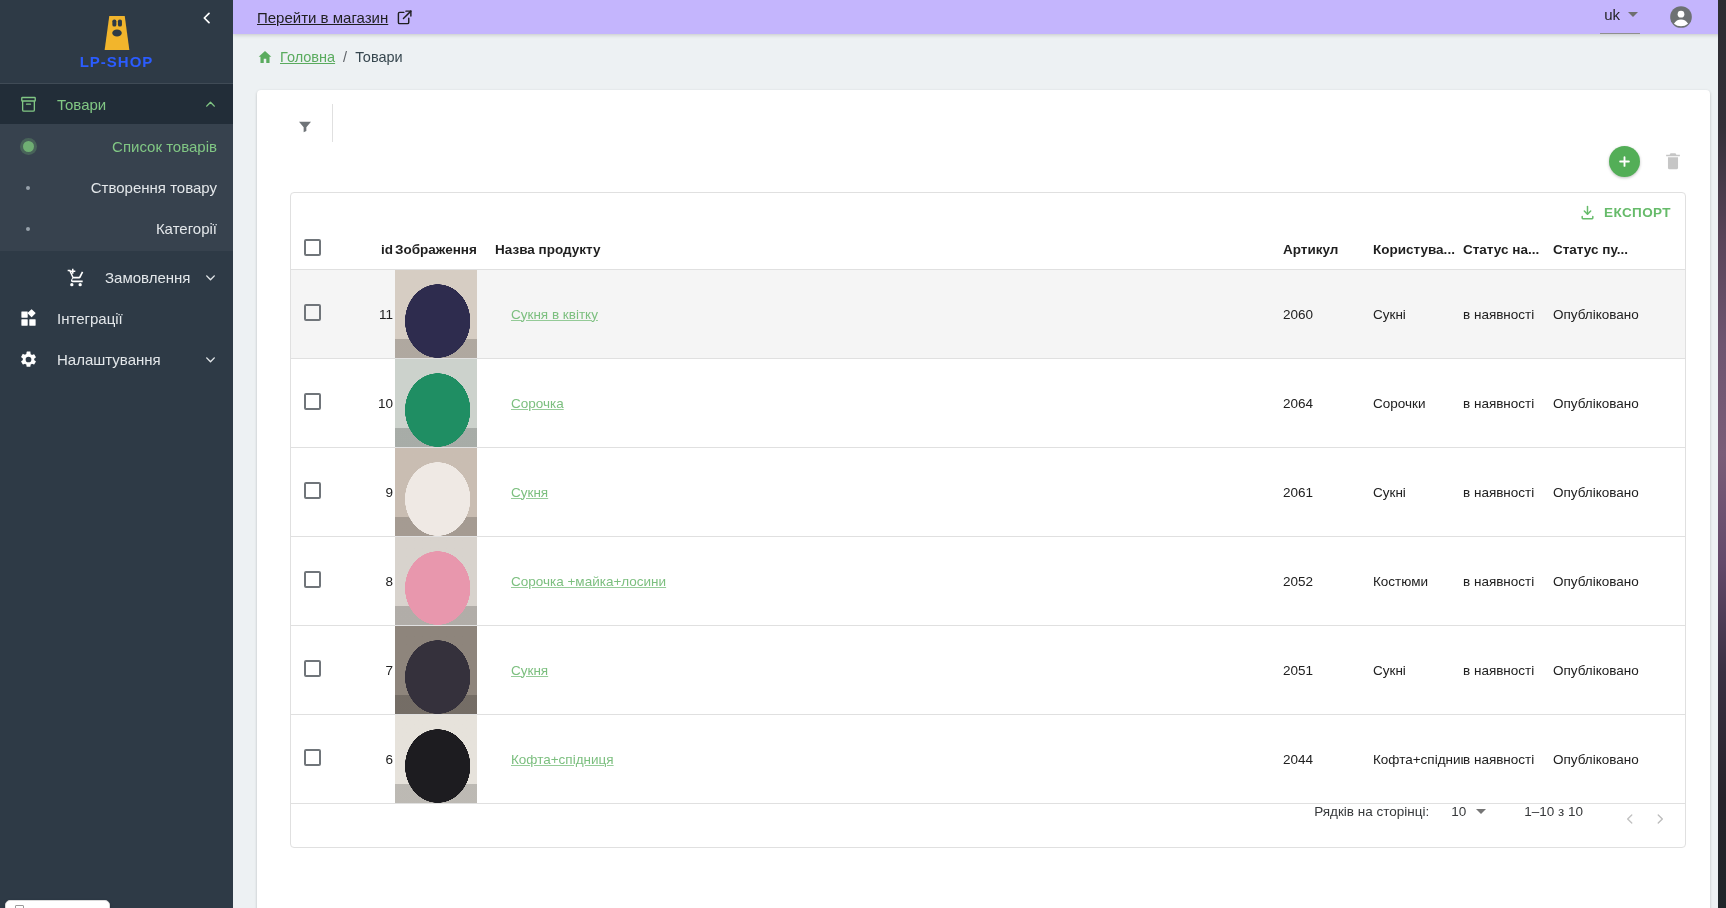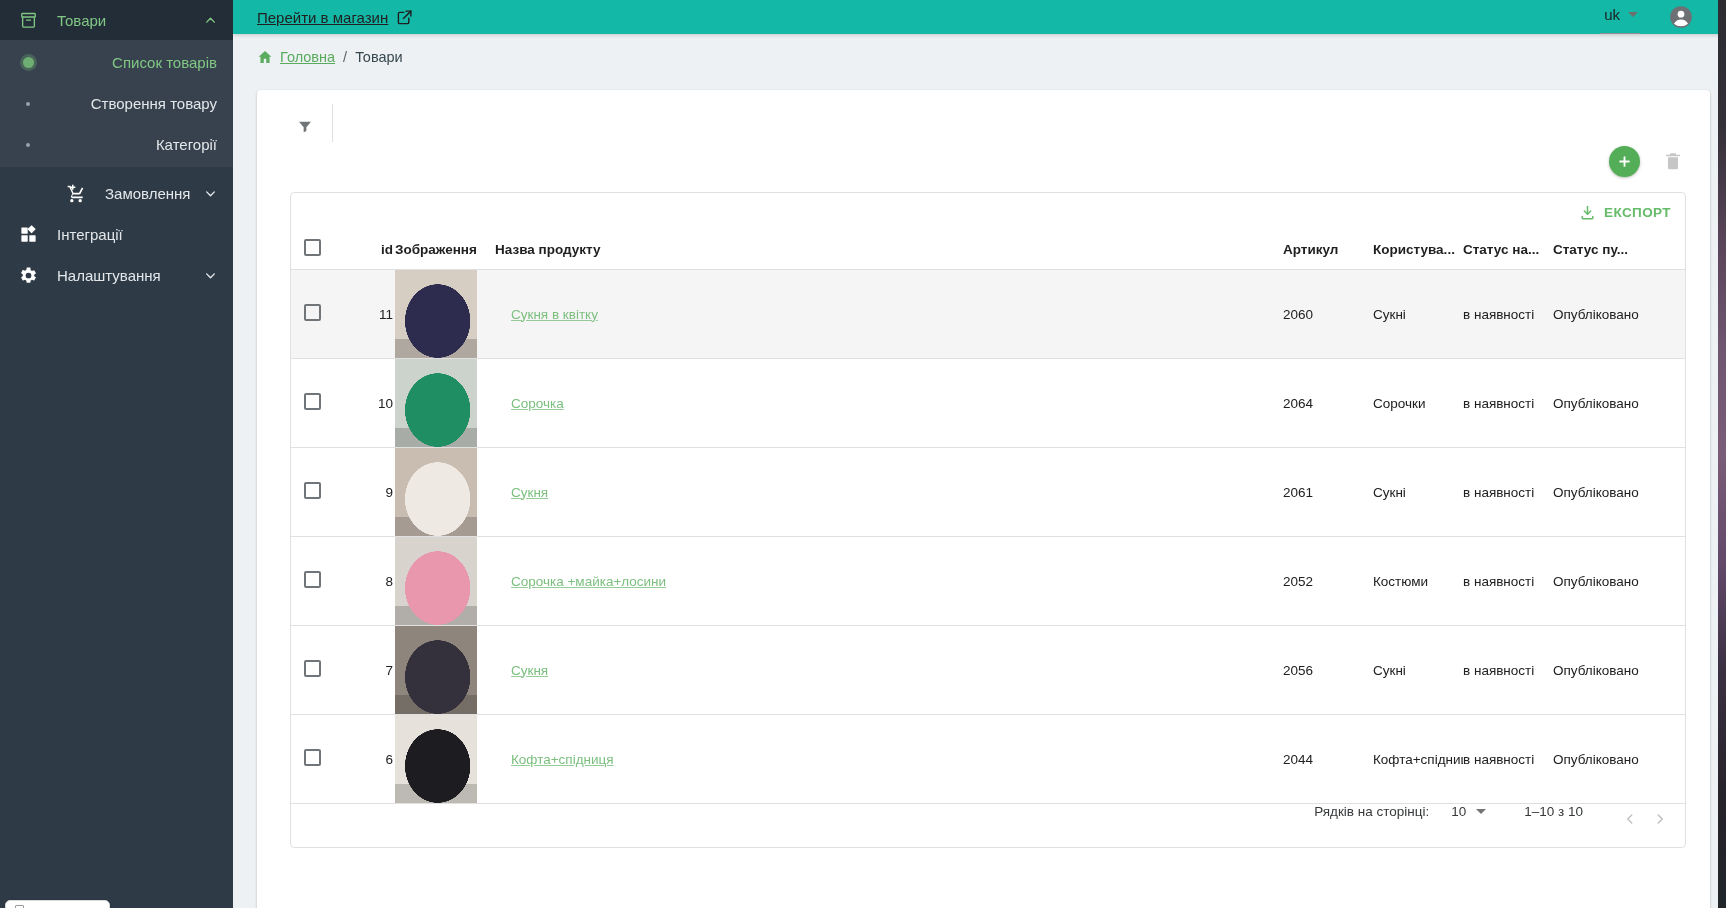--- a/index.html
+++ b/index.html
@@ -22,21 +22,21 @@
   .mi-parent-products { background:#222d38; color:#81c784; height:40px; }
   .submenu { background:#37424e; padding:2px 0; }
   .submenu-item { height:41px; display:flex; align-items:center; padding:0 16px; cursor:pointer; color:#e3e7ea;justify-content:space-between; }
   .submenu-item .bullet-wrap { width:24px; display:flex; justify-content:center; margin-right:17px; }
   .dot { width:4px; height:4px; border-radius:50%; background:#97a1aa; }
   .dot-active { width:11px; height:11px; border-radius:50%; background:#6fae73; box-shadow:0 0 0 3px rgba(111,174,115,.30); }
   .submenu-item.active { color:#81c784; }
 
   
   .main { flex:1; display:flex; flex-direction:column; min-width:0; }
-  .topbar { height:48px; background:#14b8a6; box-shadow:0 1px 4px rgba(0,0,0,.18);
+  .topbar { height:48px; background:#c4b5fd; box-shadow:0 1px 4px rgba(0,0,0,.18);
             display:flex; align-items:center; padding:0 32px 0 24px; position:relative; z-index:2; }
   .shop-link { display:inline-flex; align-items:center; gap:8px; color:#1f1f1f; font-size:15px;
                text-decoration:underline; cursor:pointer; }
   .topbar-right { margin-left:auto; display:flex; align-items:center; gap:28px; }
   .lang-select { display:inline-flex; align-items:center; gap:8px; padding:6px 2px 10px 4px;
                  border-bottom:1px solid #8f8f8f; cursor:pointer; font-size:15px; color:#1f1f1f; }
   .caret { width:0; height:0; border-left:5px solid transparent; border-right:5px solid transparent; border-top:5px solid #6f6f6f; }
   .avatar-btn { background:none; border:none; cursor:pointer; display:flex; }
 
   .content { flex:1; padding:10px 16px 0 24px; }
@@ -99,20 +99,38 @@
   .cutoff-box .mini-ic { position:absolute; left:9px; top:4px; width:9px; height:9px; border:1.5px solid #9a9a9a; border-radius:1px; }
 
   svg { display:block; }
 </style>
 </head>
 <body>
 
 <div class="app">
 
   <aside class="sidebar">
+    <div class="logo-block">
+      <span class="logo-bag">
+        <svg width="38" height="34" viewBox="0 0 24 22">
+            <path fill="#f2b52c" d="M7 0h10l3 22H4L7 0z"></path>
+            <rect x="9" y="2.2" width="2.6" height="4.6" rx="1.2" fill="#2e3a46"></rect>
+            <rect x="12.6" y="2.2" width="2.6" height="4.6" rx="1.2" fill="#2e3a46"></rect>
+            <ellipse cx="12" cy="11" rx="3.1" ry="2.3" fill="#2e3a46"></ellipse>
+          </svg>
+      </span>
+      <div class="logo-text">LP-SHOP</div>
+      <button class="collapse-btn">
+        <span>
+          <svg width="16" height="16" viewBox="0 0 24 24" fill="none" stroke="#ffffff" stroke-width="2.6" stroke-linecap="round" stroke-linejoin="round">
+              <path d="M15 5l-7 7 7 7"></path>
+            </svg>
+        </span>
+      </button>
+    </div>
 
     <nav class="menu">
       <div class="menu-item mi-parent-products">
         <span class="mi-icon">
           <svg width="19" height="19" viewBox="0 0 24 24" fill="none" stroke="#81c784" stroke-width="1.7" stroke-linejoin="round">
               <rect x="3.5" y="3.2" width="17" height="4.4" rx="0.8"></rect>
               <path d="M4.6 7.6v11.2a1.6 1.6 0 0 0 1.6 1.6h11.6a1.6 1.6 0 0 0 1.6-1.6V7.6"></path>
               <path d="M9.5 11.6h5" stroke-linecap="round"></path>
             </svg>
         </span>
@@ -351,21 +369,21 @@
     <td>Опубліковано</td>
   </tr>
 
   <tr>
     <td class="td-check"><span class="cb"></span></td>
     <td class="td-id">7</td>
     <td class="td-img">
                     <span class="img-ph" style="--bg: #8e857c; --fg: #35313c;"></span>
                   </td>
     <td class="td-name"><a class="name-link">Сукня</a></td>
-    <td>2056</td>
+    <td>2051</td>
     <td>Сукні</td>
     <td>в наявності</td>
     <td>Опубліковано</td>
   </tr>
 
   <tr>
     <td class="td-check"><span class="cb"></span></td>
     <td class="td-id">6</td>
     <td class="td-img">
                     <span class="img-ph" style="--bg: #e6e2db; --fg: #1d1c20;"></span>

